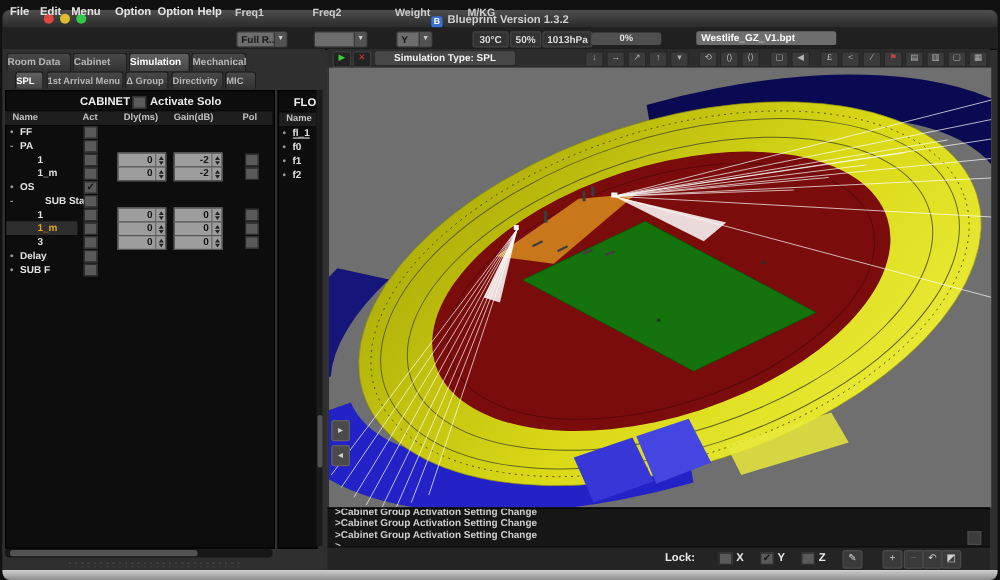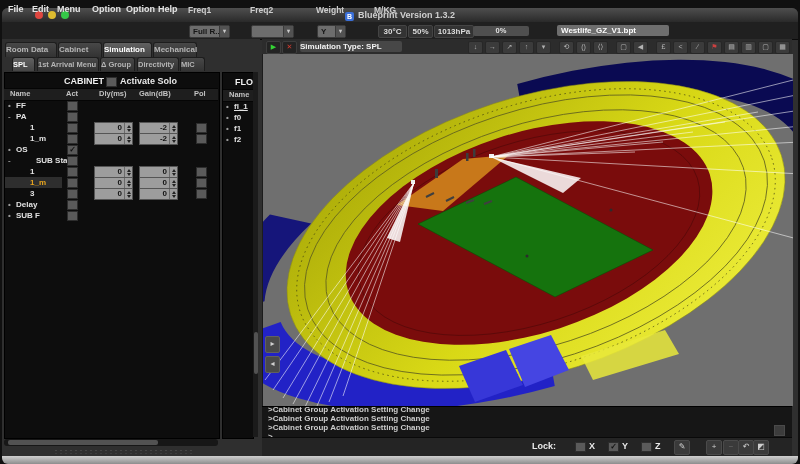--- a/index.html
+++ b/index.html
@@ -48,22 +48,22 @@
   .scroll-track-v{left:253px;top:72px;width:5px;height:365px;background:#1b1b1b;}
   .scroll-thumb{position:absolute;background:#525252;border-radius:2px;}
   .hscroll{left:4px;top:439px;width:214px;height:7px;background:#171717;border-radius:3px;}
   .dotstrip{left:55px;top:449px;width:140px;height:6px;
     background-image:repeating-linear-gradient(90deg,#454545 0 2px,transparent 2px 5px),repeating-linear-gradient(90deg,#3c3c3c 0 2px,transparent 2px 5px);
     background-size:100% 1px,100% 1px;background-position:0 1px,0 4px;background-repeat:no-repeat;}
   
   .v3toolbar{left:262px;top:39px;width:530px;height:15px;background:#2c2c2c;border-bottom:1px solid #0f0f0f;}
   .small-btn{position:absolute;width:13px;height:11px;background:#232323;border:1px solid #3d3d3d;border-radius:2px;
     text-align:center;font-size:7px;line-height:10px;}
-  .simtype{position:absolute;left:300px;top:41px;width:102px;height:11px;background:#474747;border-radius:2px;
-    color:#f2f2f2;font:bold 8px "Liberation Sans",sans-serif;line-height:11px;text-align:left;}
+  .simtype{position:absolute;left:300px;top:41px;width:112px;height:11px;background:#474747;border-radius:2px;
+    color:#f2f2f2;font:bold 8px "Liberation Sans",sans-serif;line-height:11px;text-align:center;}
   .icon-strip{position:absolute;right:10px;top:41px;display:flex;}
   .icon-group{display:flex;gap:2px;margin-left:8px;}
   .icon-btn{width:13px;height:11px;background:#3b3b3b;border:1px solid #272727;border-radius:2px;
     color:#b2b2b2;font-size:7px;line-height:10px;text-align:center;overflow:hidden;}
   .viewport{left:262px;top:54px;width:530px;height:352px;background:#6f6f6f;border-left:1px solid #1c1c1c;overflow:hidden;}
   .edge-btn{position:absolute;width:13px;height:15px;background:#4a4a4a;border:1px solid #606060;border-radius:2px;
     color:#d0d0d0;font-size:8px;line-height:14px;text-align:center;}
   .console{left:262px;top:406px;width:530px;height:31px;background:#161616;border-top:1px solid #000;overflow:hidden;}
   .cline{position:absolute;left:6px;color:#cdcdcd;font:bold 8px "Liberation Sans",sans-serif;white-space:nowrap;}
   .bottombar{left:262px;top:437px;width:530px;height:19px;background:#242424;border-top:1px solid #090909;}

